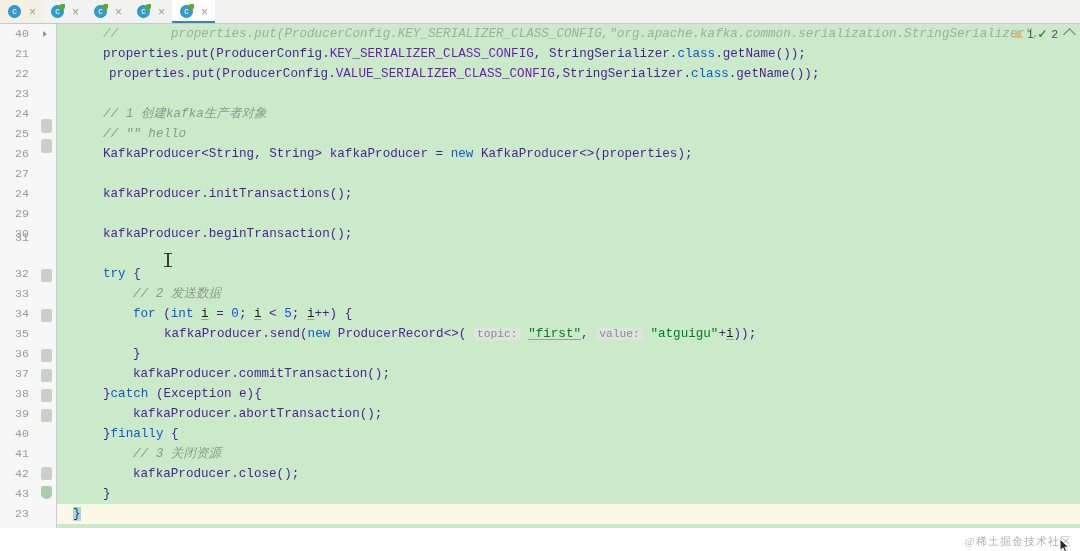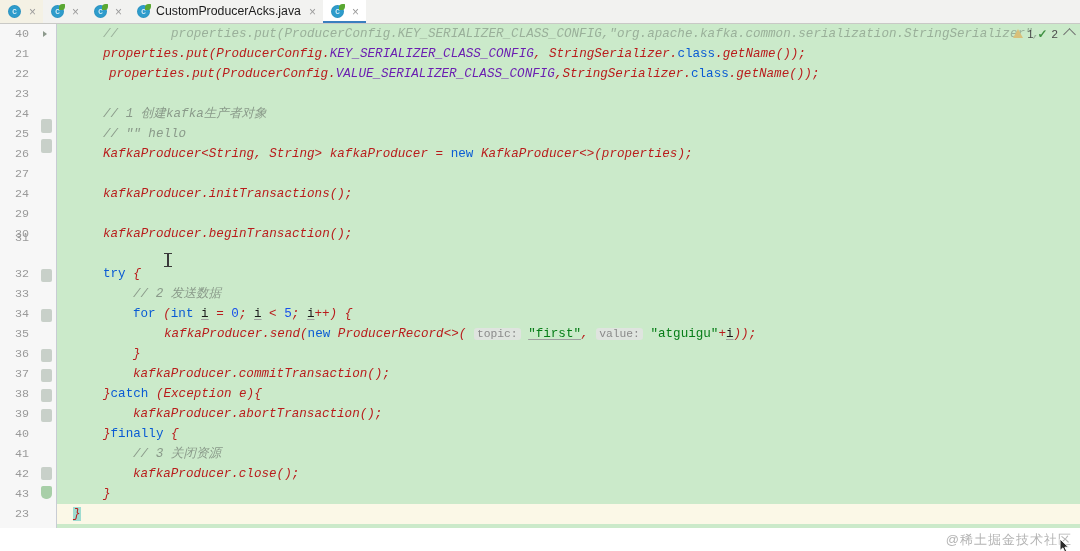--- a/index.html
+++ b/index.html
@@ -78,24 +78,24 @@
   .code{
     position:absolute;left:0;height:20px;line-height:20px;
     font-size:12.6px;white-space:pre;color:#1b1b1b;
     font-family:"Liberation Mono","DejaVu Sans Mono",monospace;
   }
   .rowhl{position:absolute;left:0;right:0;height:20px;}
   .curline{background:#fbf8e7;}
   .kw2{color:#0a5bd4;}
   .cmt{color:#8a9a8a;font-style:italic;}
   .cmt-dim{color:#9ab09a;font-style:italic;}
-  .stat{color:#6b1fb1;font-style:italic;}
+  .stat{color:#6b1fb1;}
   .str{color:#067d17;}
   .num{color:#1750eb;}
-  .plain{color:#b91c1c;font-style:italic;}
+  .plain{color:#4c1d95;}
   .ul{text-decoration:underline;text-decoration-color:#9e9e9e;text-underline-offset:2px;}
   .hint{
     background:#dfe4df;color:#8a8a8a;border-radius:3px;padding:0px 3px;
     font-size:11.3px;
   }
   .bracehl{background:#9fdcd0;}
 
   
   .foldmark{
     position:absolute;left:5px;width:11px;background:#c8d0c9;border-radius:2px;
@@ -134,22 +134,22 @@
     content:"";position:absolute;left:3.2px;top:1px;width:1.4px;height:13px;background:#3a3a3a;
   }
   .ibeam:after{
     content:"";position:absolute;left:0;top:0;width:8px;height:1.4px;background:#3a3a3a;
     box-shadow:0 13px 0 0 #3a3a3a;
   }
 
   
   .watermark{
     position:absolute;right:8px;bottom:2px;
-    font-family:Liberation Sans, sans-serif;
-    font-size:13px;color:#b4b4b4;letter-spacing:1px;white-space:nowrap;
+    font-family:Liberation Serif, serif;
+    font-size:11px;color:#b4b4b4;letter-spacing:1px;white-space:nowrap;
   }
   .wm-cursor{
     position:absolute;right:8px;bottom:-3px;width:13px;height:16px;
   }
   .wm-cursor svg{display:block;}
   .bottomstrip{position:absolute;left:0;right:0;bottom:0;height:23px;background:#ffffff;}
 </style>
 </head>
 <body>
 
@@ -182,21 +182,20 @@
       </span>
       <span class="closex">×</span>
     </div>
 
     <div class="tab">
       <span class="jicon">
         <span class="circ"></span>
           <span class="cglyph">c</span>
           <span class="leaf"></span>
       </span>
-      <span class="tlabel">CustomProducerAcks.java</span>
       <span class="closex">×</span>
     </div>
 
     <div class="tab active">
       <span class="jicon">
         <span class="circ"></span>
           <span class="cglyph">c</span>
           <span class="leaf"></span>
       </span>
       <span class="closex">×</span>

